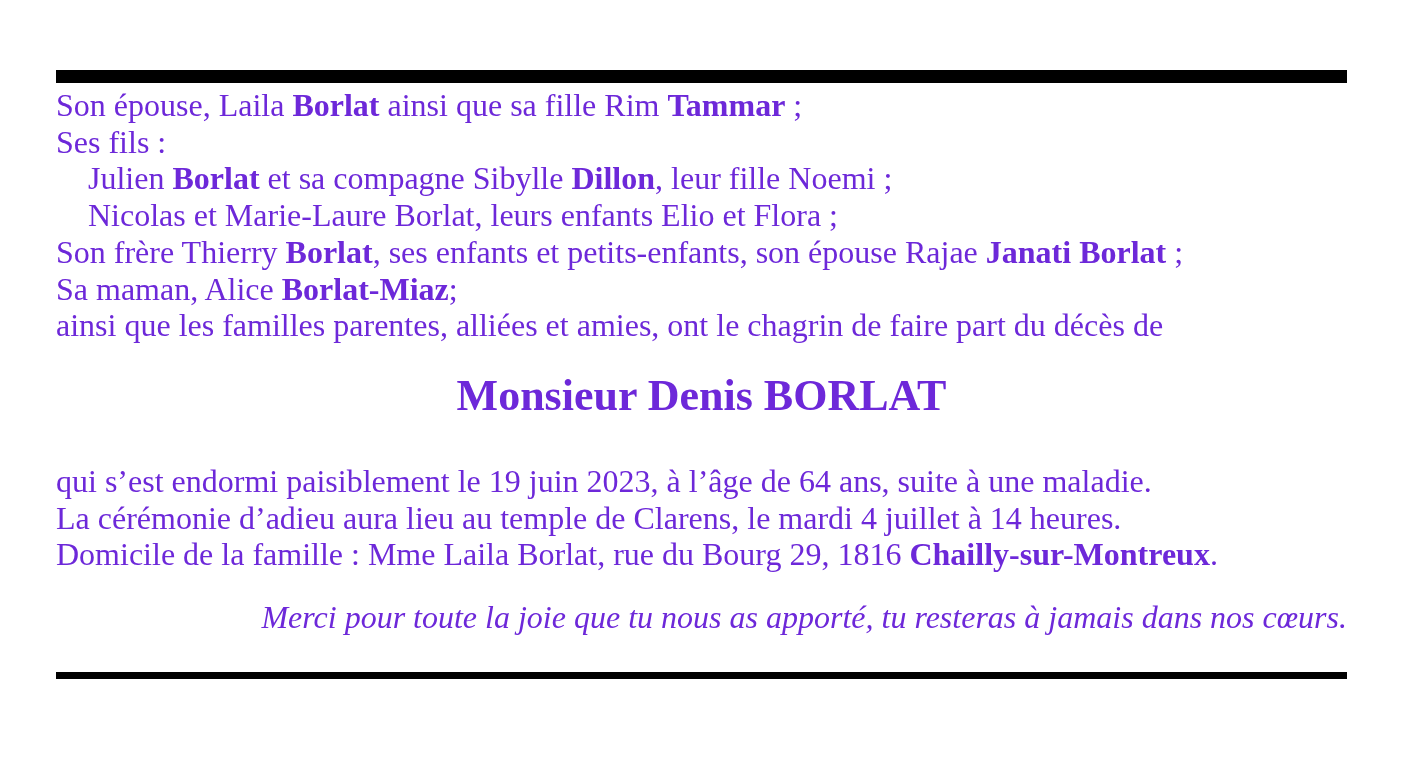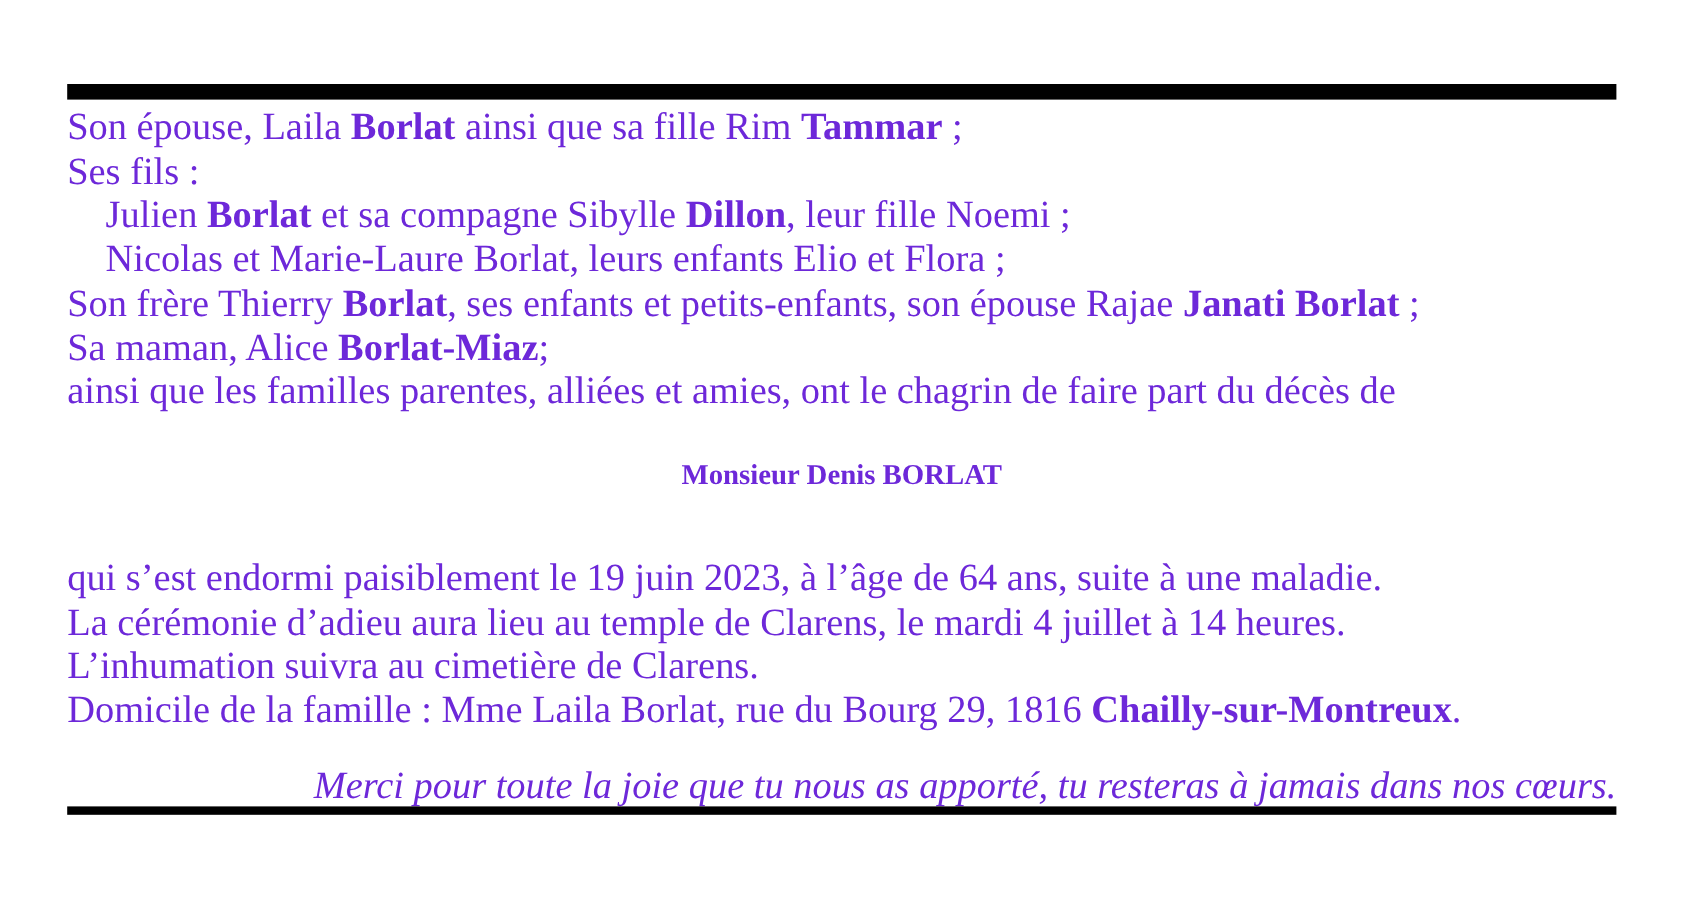--- a/index.html
+++ b/index.html
@@ -29,21 +29,21 @@
     left: 56px;
     top: 87px;
     width: 1291px;
     font-size: 32px;
     line-height: 36.7px;
   }
   .line { white-space: nowrap; }
   .line.indented { padding-left: 32px; }
   .deceased-title {
     margin-top: 30px;
-    font-size: 24px;
+    font-size: 44px;
     line-height: 44px;
     font-weight: bold;
     text-align: center;
     white-space: nowrap;
   }
   .details { margin-top: 45px; }
   .quote {
     margin-top: 26px;
     text-align: right;
     font-style: italic;
@@ -68,21 +68,20 @@
         <div class="line"><span>Son frère Thierry </span><b>Borlat</b><span>, ses enfants et petits-enfants, son épouse Rajae </span><b>Janati Borlat</b><span> ;</span></div>
         <div class="line"><span>Sa maman, Alice </span><b>Borlat-Miaz</b><span>;</span></div>
         <div class="line"><span>ainsi que les familles parentes, alliées et amies, ont le chagrin de faire part du décès de</span></div>
       </div>
 
     <div class="deceased-title">Monsieur Denis BORLAT</div>
 
     <div class="details">
         <div class="line"><span>qui s’est endormi paisiblement le 19 juin 2023, à l’âge de 64 ans, suite à une maladie.</span></div>
         <div class="line"><span>La cérémonie d’adieu aura lieu au temple de Clarens, le mardi 4 juillet à 14 heures.</span></div>
-        <div class="line"><span>L’inhumation suivra au cimetière de Clarens.</span></div>
         <div class="line"><span>Domicile de la famille : Mme Laila Borlat, rue du Bourg 29, 1816 </span><b>Chailly-sur-Montreux</b><span>.</span></div>
       </div>
 
     <div class="quote">Merci pour toute la joie que tu nous as apporté, tu resteras à jamais dans nos cœurs.</div>
 
   </div>
 
   <div class="rule rule-bottom"></div>
 
 </div>

